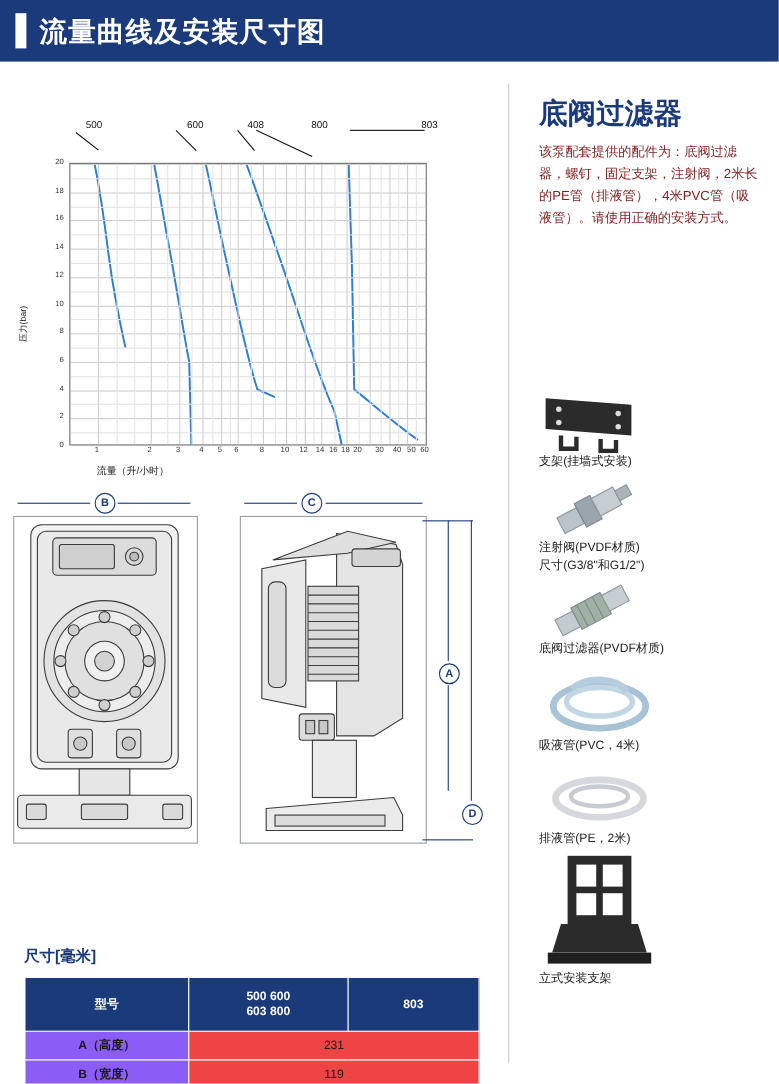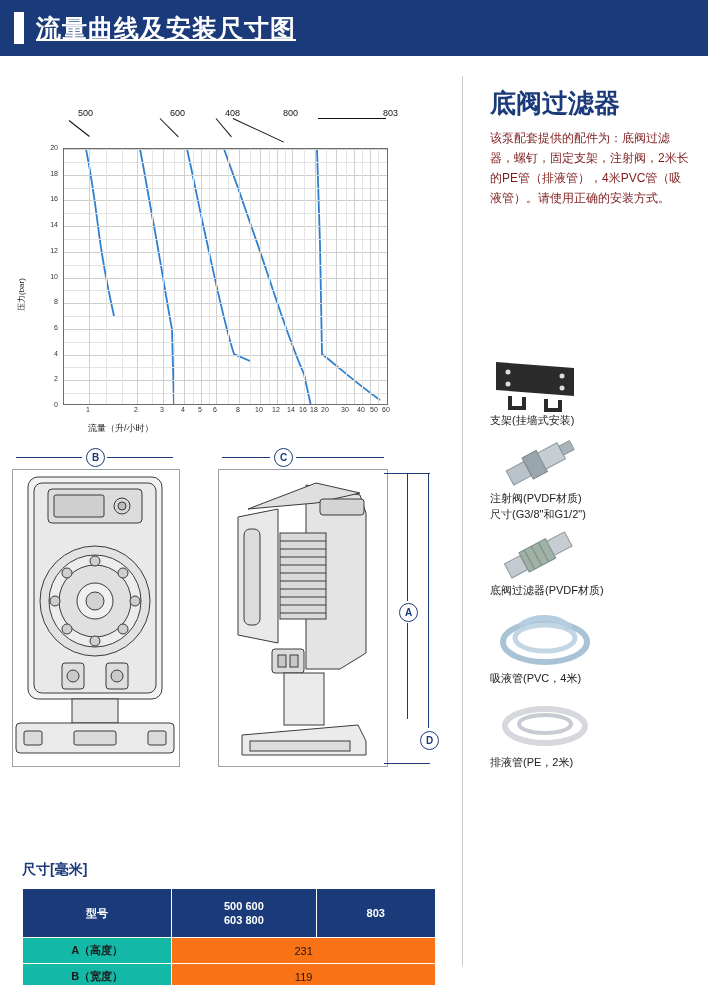--- a/index.html
+++ b/index.html
@@ -14,21 +14,21 @@
   
   .header{
     position:absolute;left:0;top:0;width:708px;height:56px;
     background:#1b3a7a;
     display:flex;align-items:center;
   }
   .header-bar{
     width:10px;height:32px;background:#ffffff;margin-left:14px;margin-right:12px;
   }
   .header-title{
-    color:#ffffff;font-size:25px;font-weight:bold;letter-spacing:1px;text-decoration:underline;
+    color:#ffffff;font-size:25px;font-weight:bold;letter-spacing:1px;
   }
   
   .left-col{position:absolute;left:0;top:56px;width:460px;height:929px;}
   
   .chart-wrap{position:absolute;left:18px;top:30px;width:430px;height:340px;}
   .chart-plot{
     position:absolute;left:45px;top:62px;width:325px;height:257px;
     border:1px solid #6d6d6d;background:#fff;
     box-sizing:border-box;
     overflow:hidden;
@@ -69,22 +69,22 @@
   table.dims{
     position:absolute;left:22px;top:832px;width:414px;border-collapse:collapse;
     font-size:11px;
   }
   table.dims th,table.dims td{
     border:1px solid #ffffff;text-align:center;padding:5px 2px;
   }
   table.dims thead th{
     background:#1b3a7a;color:#ffffff;font-weight:bold;height:38px;line-height:14px;
   }
-  table.dims tbody td{background:#f97316;color:#1a1a1a;}
-  table.dims tbody td.rowlbl{background:#14b8a6;font-weight:bold;}
+  table.dims tbody td{background:#ef4444;color:#1a1a1a;}
+  table.dims tbody td.rowlbl{background:#8b5cf6;font-weight:bold;}
   
   .right-col{position:absolute;left:462px;top:56px;width:246px;height:929px;}
   .vline{position:absolute;left:0px;top:20px;width:1px;height:890px;background:#c8cdd4;}
   .r-title{position:absolute;left:28px;top:30px;font-size:26px;font-weight:bold;color:#1b3a7a;}
   .r-body{
     position:absolute;left:28px;top:72px;width:200px;font-size:12px;line-height:20px;color:#7f1d1d;
   }
   .acc{position:absolute;left:28px;width:205px;}
   .acc-cap{font-size:11px;color:#222;line-height:16px;}
   .acc-img{position:relative;height:56px;}
@@ -406,13 +406,27 @@
   <div class="acc" style="top:640px;">
     <div class="acc-img" style="height:58px">
       <svg width="110" height="58" viewBox="0 0 110 58">
         <ellipse cx="55" cy="30" rx="40" ry="17" fill="none" stroke="#d6d8dd" stroke-width="6"></ellipse>
         <ellipse cx="55" cy="28" rx="26" ry="9" fill="none" stroke="#c8cbd2" stroke-width="4"></ellipse>
       </svg>
     </div>
     <div class="acc-cap">排液管(PE，2米)</div>
   </div>
 
+  <div class="acc" style="top:718px;">
+    <div class="acc-img" style="height:108px">
+      <svg width="110" height="108" viewBox="0 0 110 108">
+        <rect x="26" y="4" width="58" height="62" fill="#2b2b2b"></rect>
+        <rect x="34" y="12" width="18" height="20" fill="#ffffff"></rect>
+        <rect x="58" y="12" width="18" height="20" fill="#ffffff"></rect>
+        <rect x="34" y="38" width="18" height="20" fill="#ffffff"></rect>
+        <rect x="58" y="38" width="18" height="20" fill="#ffffff"></rect>
+        <path d="M20,66 L90,66 L98,92 L12,92 Z" fill="#2b2b2b"></path>
+        <rect x="8" y="92" width="94" height="10" fill="#1f1f1f"></rect>
+      </svg>
+    </div>
+    <div class="acc-cap">立式安装支架</div>
+  </div>
 </div>
 
 </body></html>

